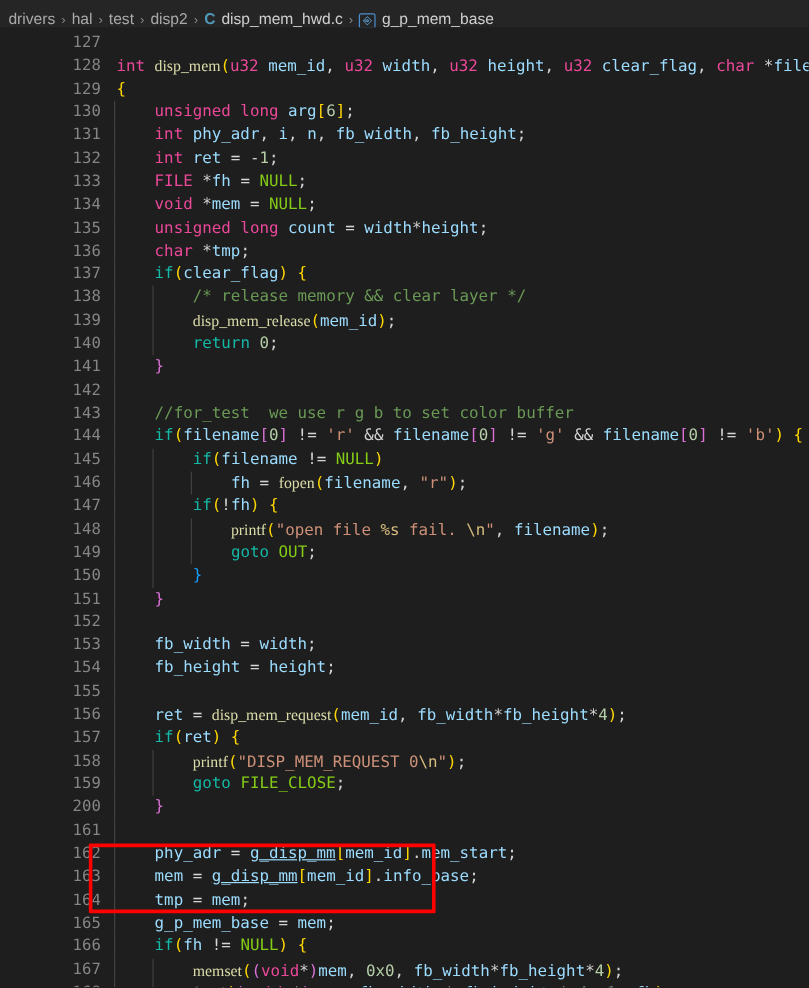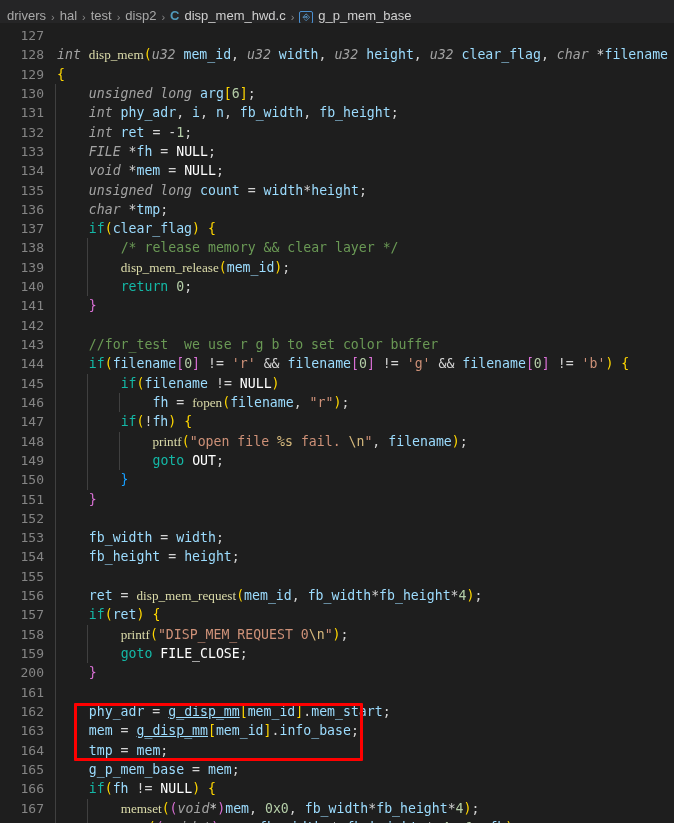--- a/index.html
+++ b/index.html
@@ -30,21 +30,21 @@
   .sym-icon{
     display:inline-block; width:14px; height:13px;
     border:1px solid #4a8fd0; border-radius:2px;
     color:#63b0f0; font-size:9px; line-height:11px; text-align:center;
     margin-right:5px; position:relative; top:1px;
   }
 
   
   .editor{
     position:absolute; top:23px; left:0; right:0; bottom:0;
-    background:#1e1e1e; overflow:hidden;
+    background:#1e1e1e; overflow:hidden;padding-left:40px;
   }
   .code-area{ position:relative; padding-top:3px; }
   .row{
     position:relative;
     height:19.32px; line-height:19.32px;
     white-space:pre;
     font-size:13.2px;
     color:#d4d4d4;
   }
   .ln{
@@ -55,33 +55,33 @@
     position:absolute; left:57px; top:0;
     white-space:pre;
   }
   .guide{
     position:absolute; top:0; width:1px; height:19.32px;
     background:#404040;
   }
   .g1{ left:55px; } .g2{ left:87px; } .g3{ left:119px; }
 
   
-  .kw   { color:#a3a3a3;font-style:italic; }              
+  .kw   { color:#ec4899; }              
   .ctl  { color:#14b8a6; }              
   .fn   { color:#dcdcaa;font-family:Liberation Serif, serif; }              
   .var  { color:#9cdcfe; }              
   .num  { color:#b5cea8; }              
   .str  { color:#ce9178; }              
   .esc  { color:#d7ba7d; }              
   .cmt  { color:#6a9955; }              
   .op   { color:#d4d4d4; }              
   .p1   { color:#ffd700; }              
   .p2   { color:#da70d6; }              
   .p3   { color:#179fff; }              
-  .macro{ color:#ffffff; }              
+  .macro{ color:#84cc16; }              
   .u    { text-decoration:underline; }
 
   
   .redbox{
     position:absolute;
     border:3px solid #ff0000;
     pointer-events:none;
     border-radius:1px;
   }
 </style>

